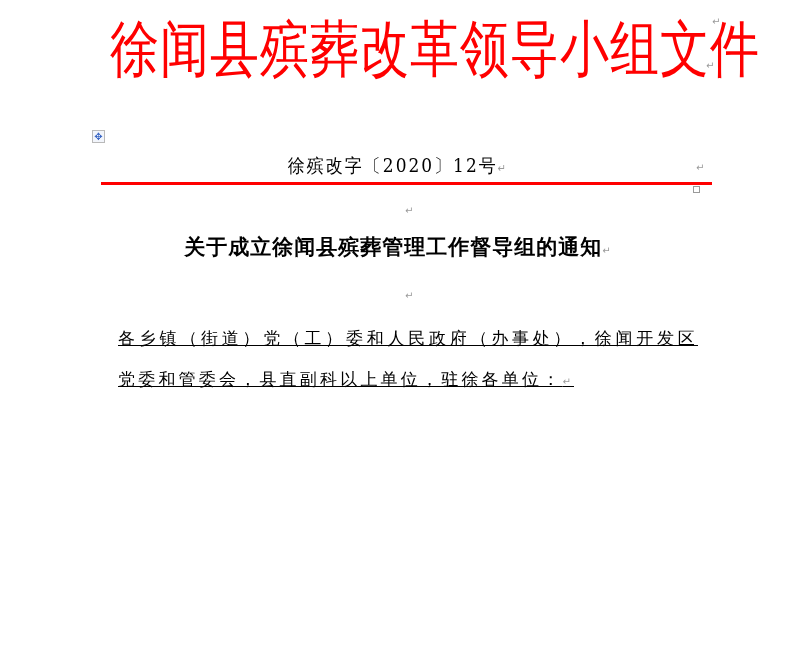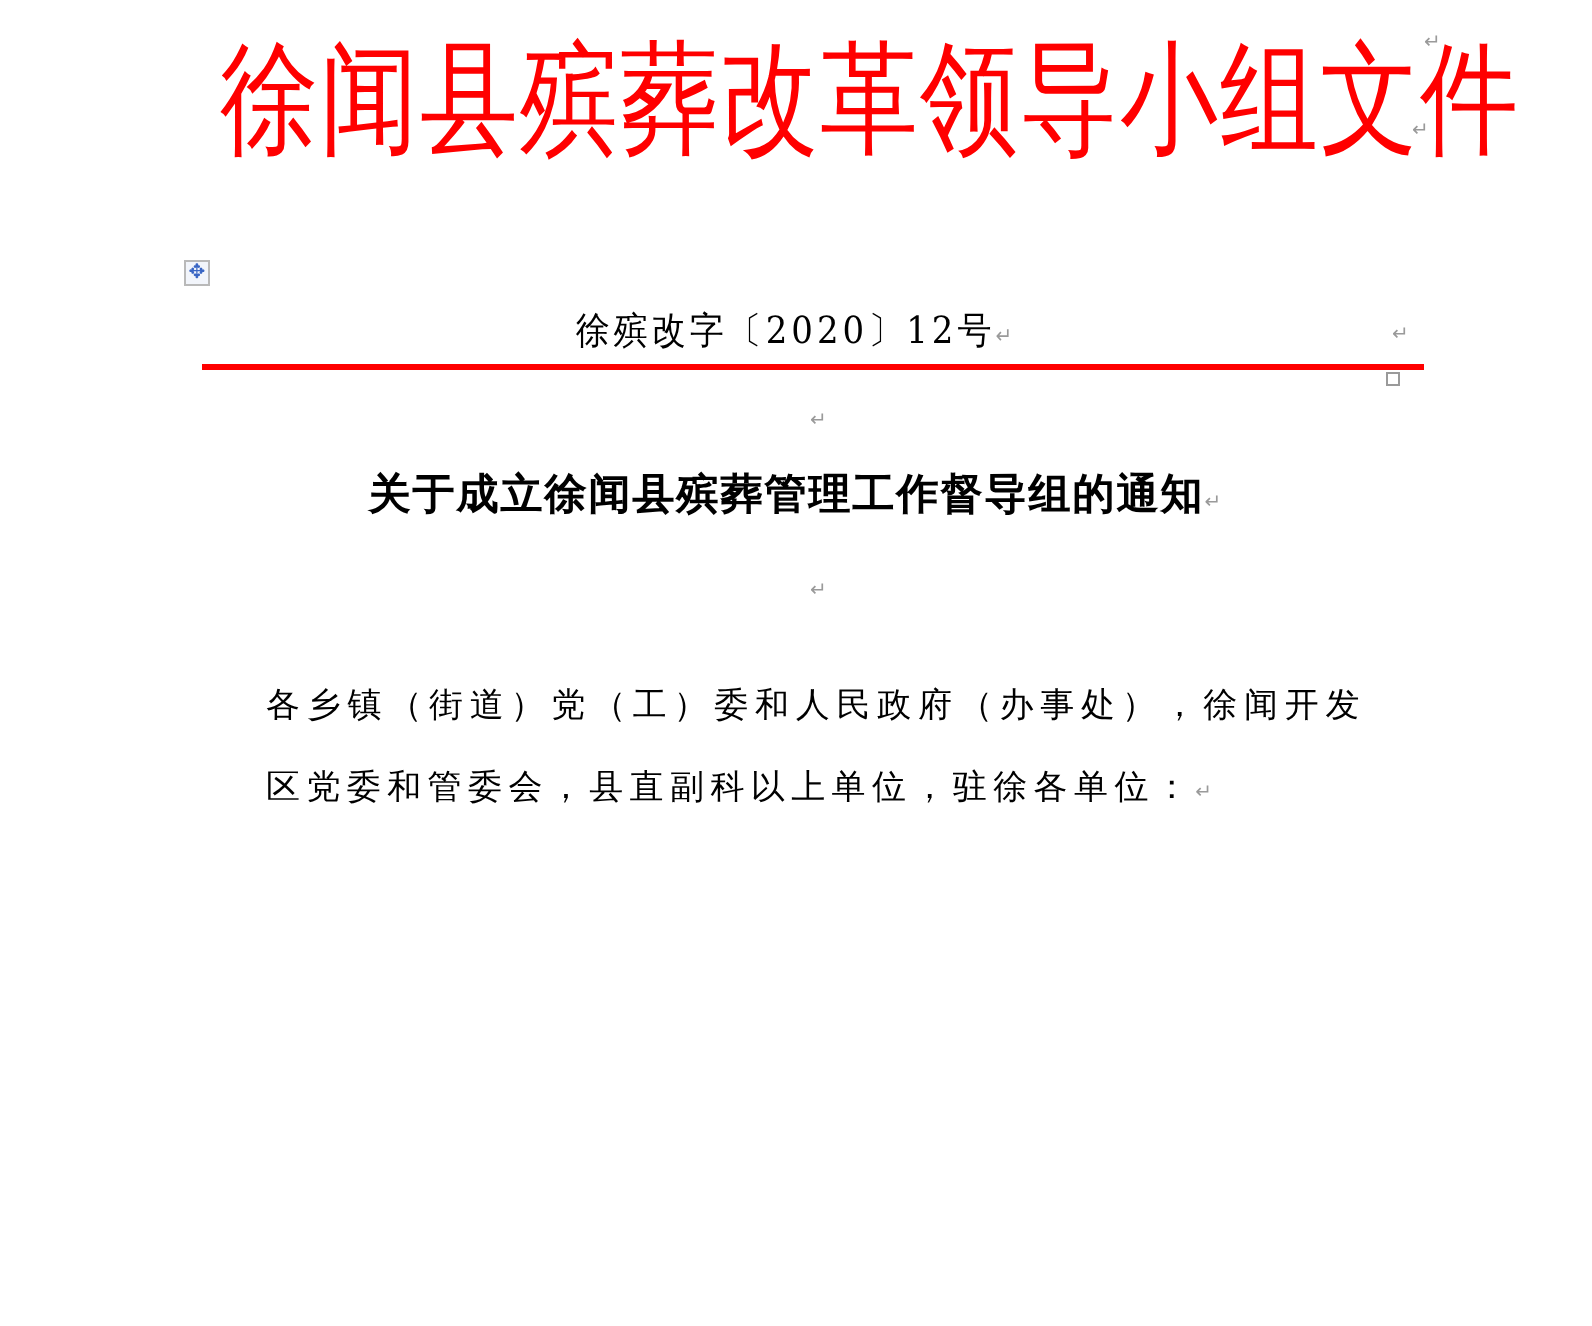--- a/index.html
+++ b/index.html
@@ -41,21 +41,21 @@
   .notice-title {
     position: absolute; left: 0; width: 796px; top: 233px; text-align: center;
     font-size: 21px; font-weight: bold; letter-spacing: 1px;
     font-family: "DejaVu Serif", serif;
   }
   .body-text {
     position: absolute; left: 118px; width: 580px; top: 318px;
     font-size: 17px; line-height: 40.5px; letter-spacing: 3.2px;
     font-family: "DejaVu Sans", sans-serif; text-align: justify;
   }
-  .body-text p { margin: 15px; }
+  .body-text p { margin: 0; text-decoration: underline; }
   .body-text .indent { text-indent: 40px; }
 </style>
 </head>
 <body>
 
 <div>
 
   <div class="header-title">徐闻县殡葬改革领导小组文件</div>
   <span class="pmark" style="left:712px;top:16px;">↵</span>
   <span class="pmark" style="left:706px;top:60px;">↵</span>

